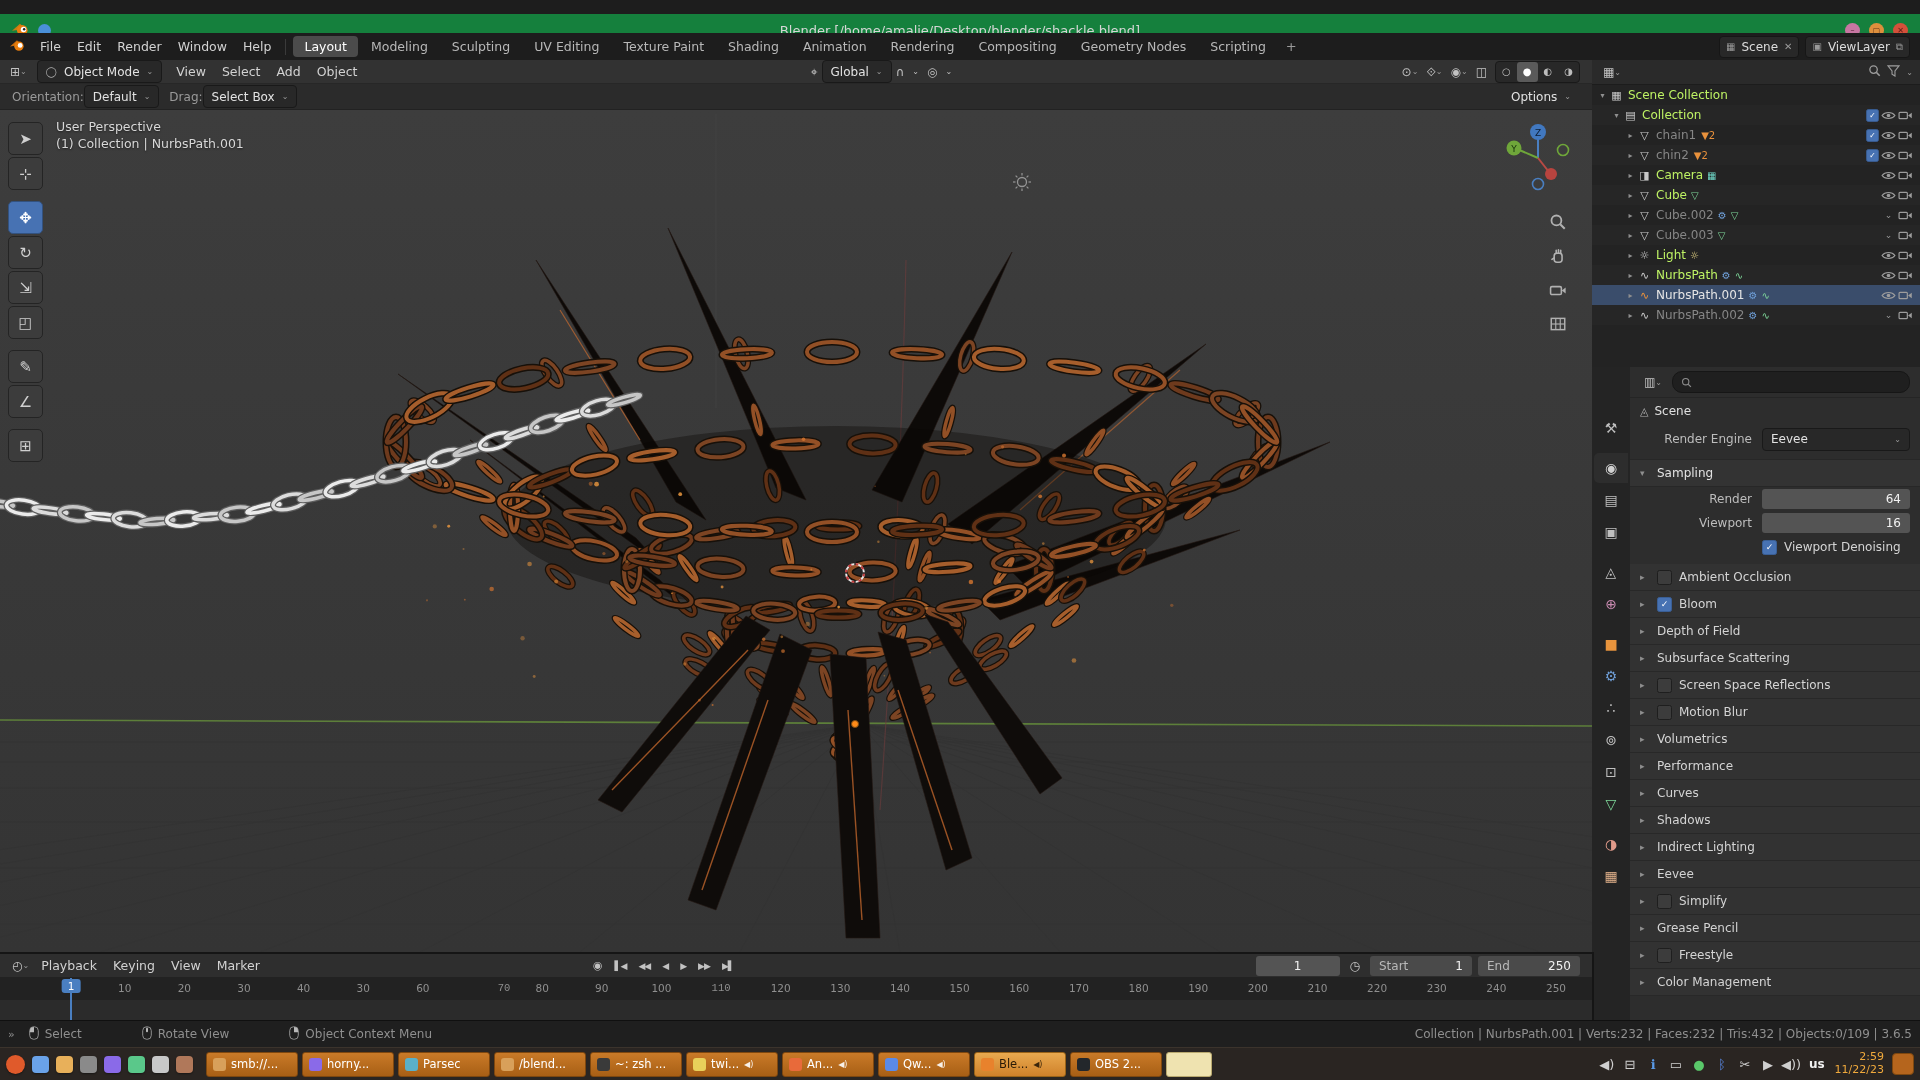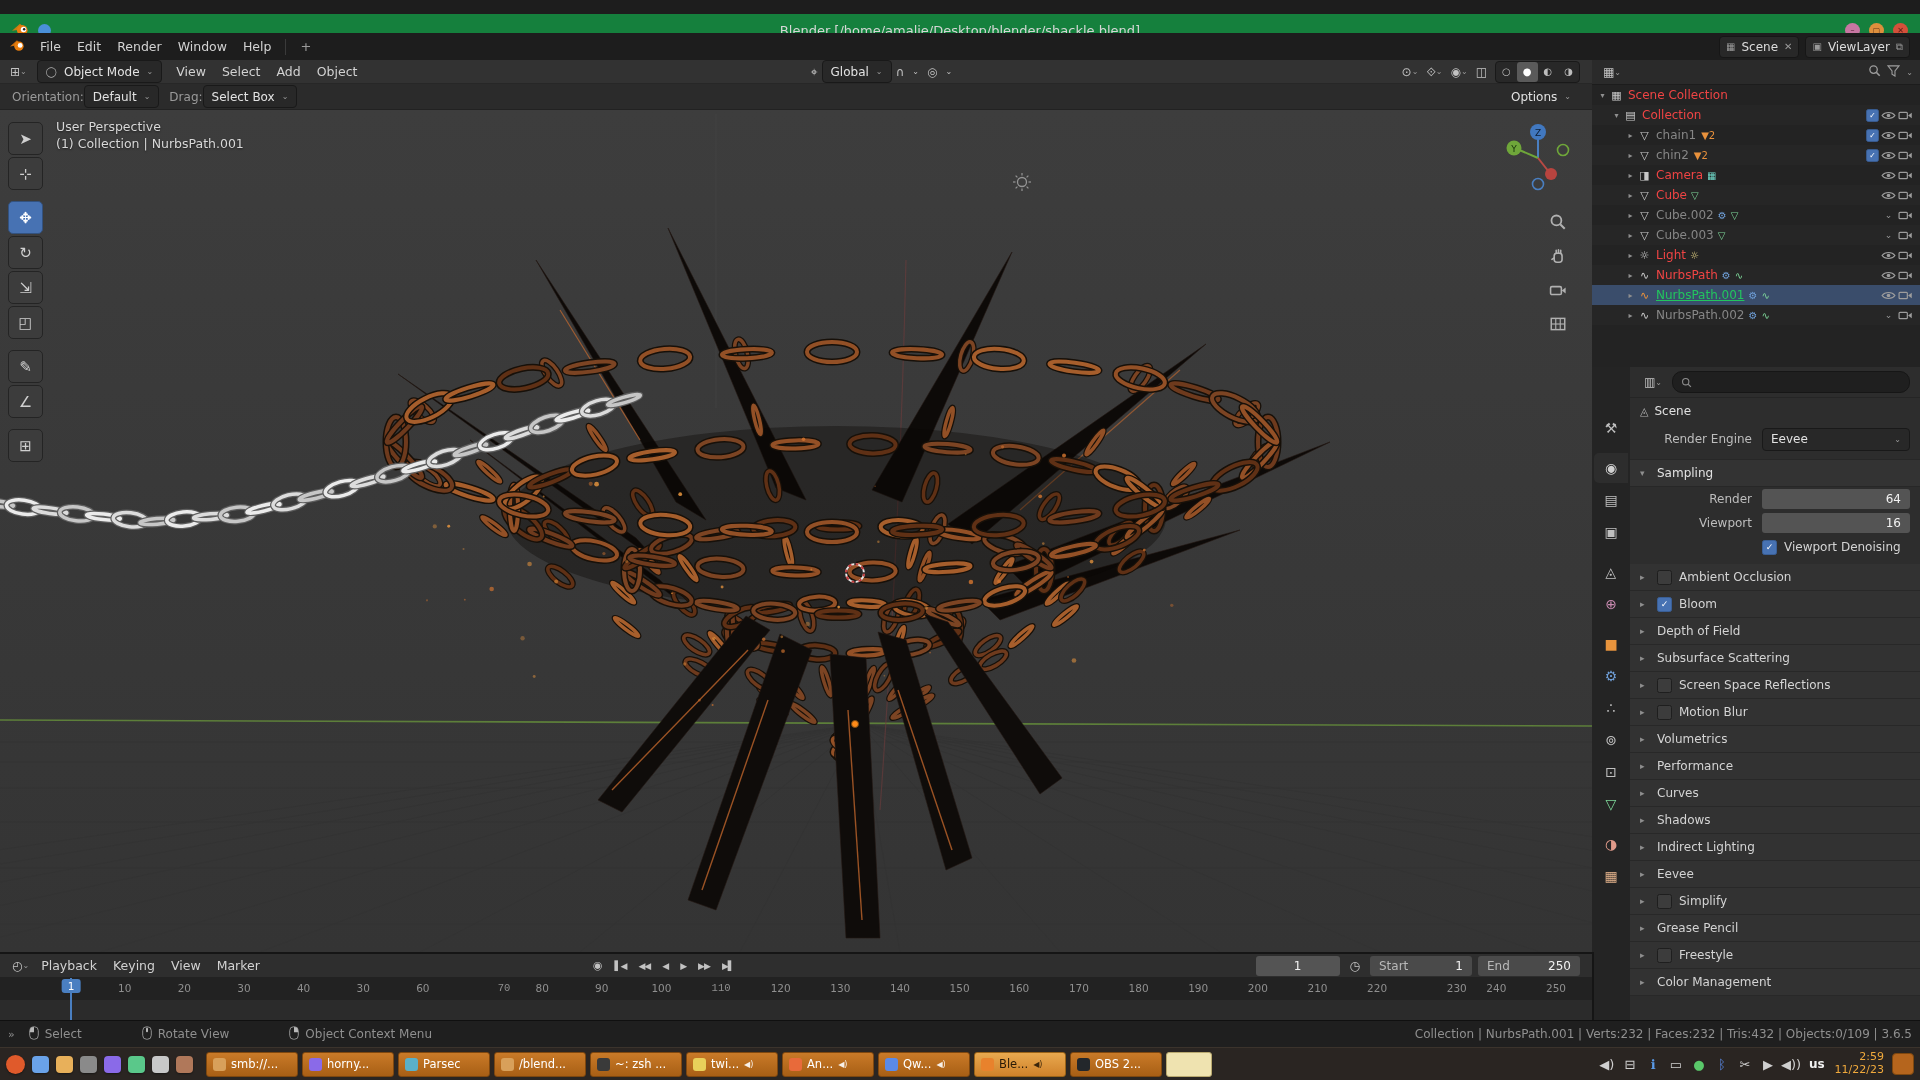--- a/index.html
+++ b/index.html
@@ -44,23 +44,23 @@
   .shade-group span{padding:0 6px;font-size:10px;color:#bdbdbd;height:100%;display:flex;align-items:center;}
   .shade-group span.active{background:#5a5a5a;border-radius:3px;color:#fff;}
   
   #outliner{position:absolute;left:1592px;top:60px;width:328px;height:307px;background:#232323;border-bottom:2px solid #151515;overflow:hidden;}
   #ol-head{height:24px;background:#2a2a2a;border-bottom:1px solid #1c1c1c;display:flex;align-items:center;padding:0 7px;gap:6px;}
   .ol-row{height:20px;display:flex;align-items:center;font-size:12px;padding-right:6px;}
   .ol-row:nth-child(even){background:#262626;}
   .ol-row.selected{background:#3a4d6b;}
   .ol-row .arr{width:13px;text-align:center;color:#8f8f8f;font-size:8px;flex:none;}
   .ol-row .oicon{width:15px;text-align:center;font-size:11px;color:#c9c9c9;flex:none;}
-  .ol-row .lbl{margin-left:4px;color:#ef4444;white-space:nowrap;}
+  .ol-row .lbl{margin-left:4px;color:#bef264;white-space:nowrap;}
   .ol-row.dim .lbl{color:#868686;}
-  .ol-row.selected .lbl{color:#22c55e;text-decoration:underline;}
+  .ol-row.selected .lbl{color:#e5e5e5;}
   .ol-row .badge{color:#e8913c;font-size:10px;margin-left:5px;}
   .ol-row .extra{font-size:10px;margin-left:4px;}
   .ol-row .sp{flex:1;}
   .ol-ctl{width:17px;display:flex;justify-content:center;align-items:center;color:#9a9a9a;font-size:9px;flex:none;}
   
   #props{position:absolute;left:1592px;top:367px;width:328px;height:653px;background:#2d2d2d;overflow:hidden;}
   #prop-tabs{position:absolute;left:0;top:0;width:38px;height:100%;background:#242424;display:flex;flex-direction:column;align-items:center;padding-top:46px;box-sizing:border-box;}
   .ptab{width:34px;height:30px;display:flex;align-items:center;justify-content:center;font-size:14px;border-radius:5px 0 0 5px;margin-bottom:2px;}
   .ptab.active{background:#2d2d2d;}
   .ptab-gap{height:8px;}
@@ -136,20 +136,33 @@
       </svg>
   </span>
   <div id="mb-menus" style="display:flex;height:100%;">
       <div class="menu">File</div>
       <div class="menu">Edit</div>
       <div class="menu">Render</div>
       <div class="menu">Window</div>
       <div class="menu">Help</div>
     </div>
   <div class="vsep"></div>
+  <div id="ws-tabs" style="display:flex;align-items:center;">
+      <div class="ws-tab active">Layout</div>
+      <div class="ws-tab">Modeling</div>
+      <div class="ws-tab">Sculpting</div>
+      <div class="ws-tab">UV Editing</div>
+      <div class="ws-tab">Texture Paint</div>
+      <div class="ws-tab">Shading</div>
+      <div class="ws-tab">Animation</div>
+      <div class="ws-tab">Rendering</div>
+      <div class="ws-tab">Compositing</div>
+      <div class="ws-tab">Geometry Nodes</div>
+      <div class="ws-tab">Scripting</div>
+    </div>
   <div class="ws-add">+</div>
   <div style="flex:1;"></div>
   <div class="id-field">
     <span class="gl">▦</span>
     <span>Scene</span>
     <span class="gl">✕</span>
   </div>
   <div class="id-field" style="margin-right:10px;">
     <span class="gl">▣</span>
     <span>ViewLayer</span>
@@ -1213,21 +1226,21 @@
       <div class="tick" style="left: 840.356px;">130</div>
       <div class="tick" style="left: 899.996px;">140</div>
       <div class="tick" style="left: 959.636px;">150</div>
       <div class="tick" style="left: 1019.28px;">160</div>
       <div class="tick" style="left: 1078.92px;">170</div>
       <div class="tick" style="left: 1138.56px;">180</div>
       <div class="tick" style="left: 1198.2px;">190</div>
       <div class="tick" style="left: 1257.84px;">200</div>
       <div class="tick" style="left: 1317.48px;">210</div>
       <div class="tick" style="left: 1377.12px;">220</div>
-      <div class="tick" style="left: 1436.76px; margin-left: 20px;">230</div>
+      <div class="tick" style="left: 1436.76px;">230</div>
       <div class="tick" style="left: 1496.4px;">240</div>
       <div class="tick" style="left: 1556.04px;">250</div>
     </div>
   <div id="tl-track"></div>
   <div id="playhead-line"></div>
   <div id="playhead-label">1</div>
 </div>
 
 <div id="statusbar">
   <span style="color:#8f8f8f;margin-right:14px;font-size:11px;">»</span>

